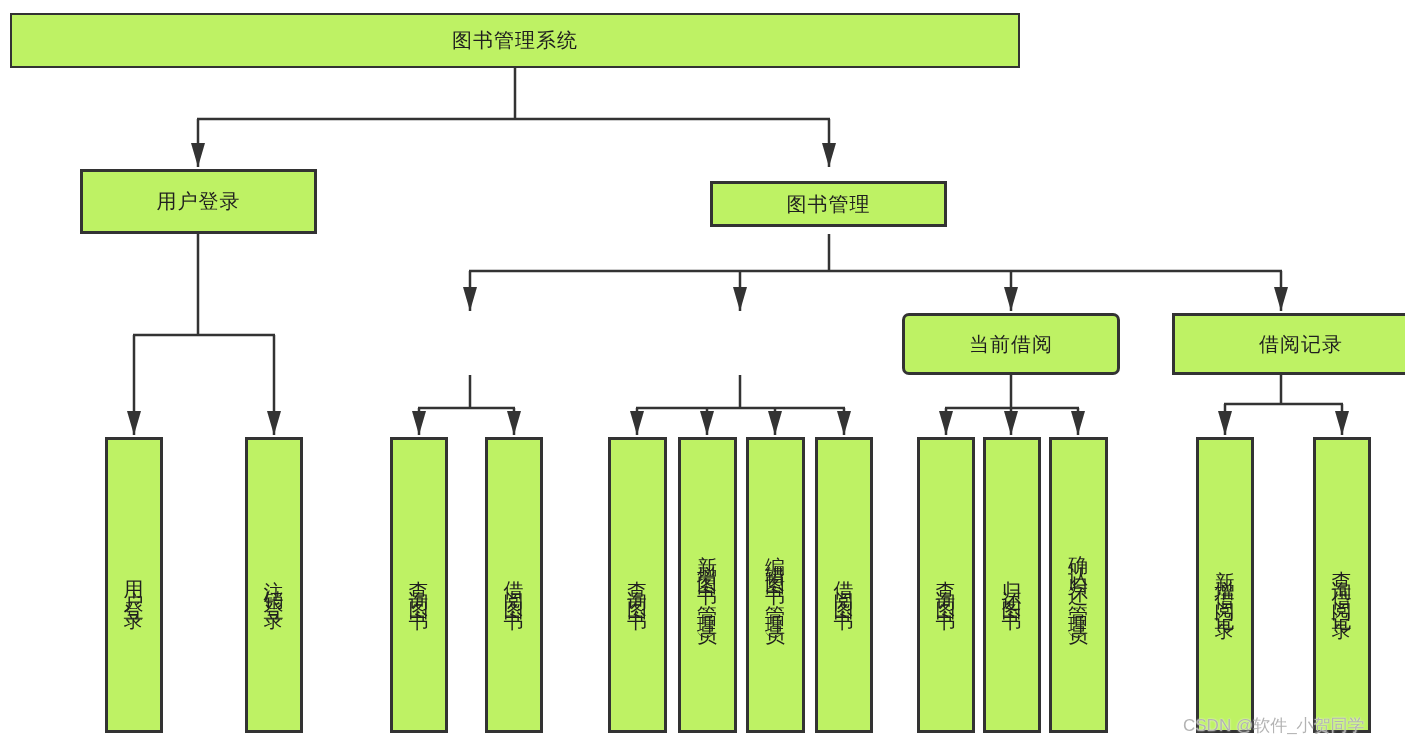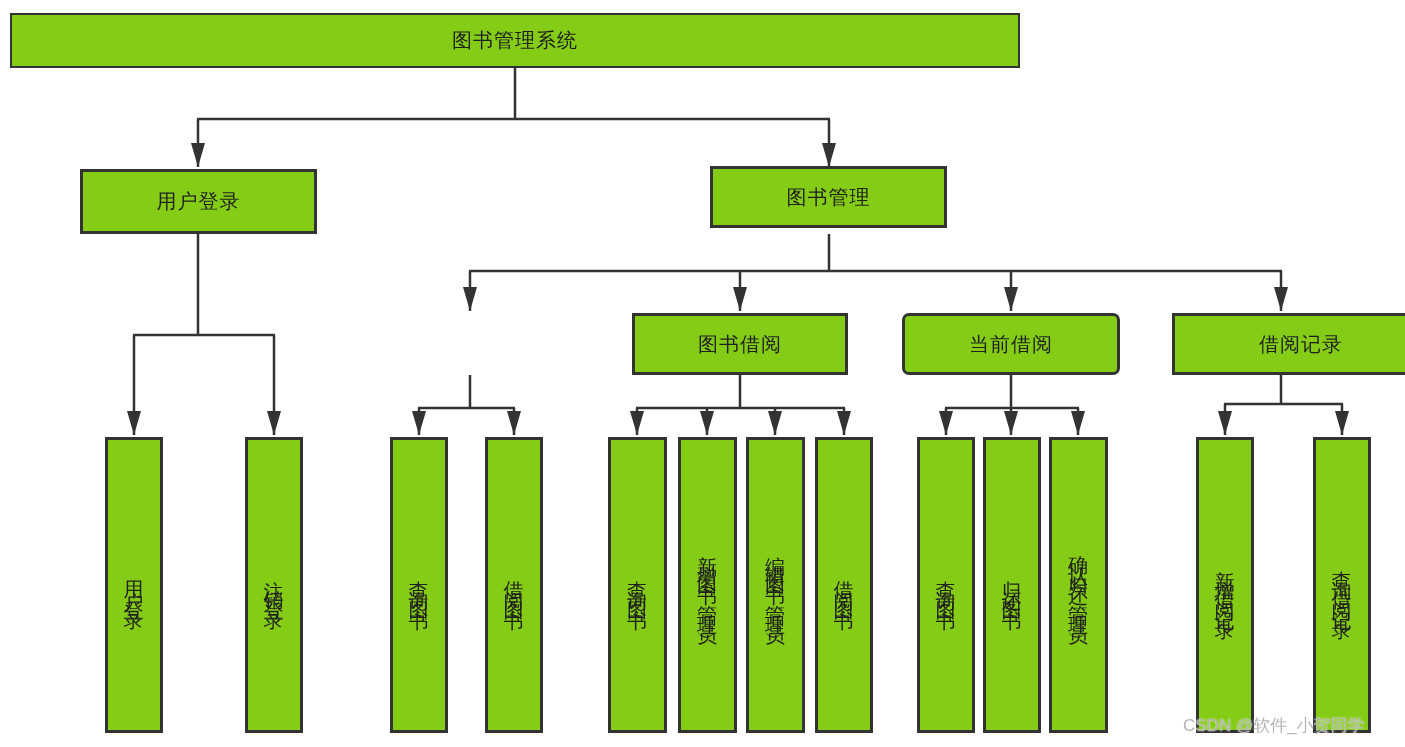--- a/index.html
+++ b/index.html
@@ -7,21 +7,21 @@
     width:1405px;height:747px;
     background:var(--background,#fff);
     font-family:"Liberation Sans","DejaVu Sans",sans-serif;
     position:relative;overflow:hidden;
     color:var(--text,#1f1f1f);
   }
   .stage{position:absolute;inset:0;}
   svg.wires{position:absolute;left:0;top:0;pointer-events:none;}
   .node{
     position:absolute;
-    background:#84cc16;
+    background:#bef264;
     border:3px solid var(--line,#333);
     box-sizing:border-box;
     display:flex;align-items:center;justify-content:center;
   }
   .node.lvl0{border-width:2px;}
   .h-label{font-size:20px;letter-spacing:1px;white-space:nowrap;}
   .leaf .v-label{
     writing-mode:vertical-rl;
     text-orientation:mixed;
     font-size:20px;
@@ -83,27 +83,24 @@
     </g>
   </svg>
 
   <div class="node lvl0" style="left:10px;top:13px;width:1010px;height:55px;">
     <span class="h-label">图书管理系统</span>
   </div>
 
   <div class="node" style="left:80px;top:169px;width:237px;height:65px;">
     <span class="h-label">用户登录</span>
   </div>
-  <div class="node" style="left:710px;top:166px;width:237px;height:62px;">
+  <div class="node" style="left:710px;top:181px;width:237px;height:46px;">
     <span class="h-label">图书管理</span>
   </div>
 
-  <div class="node" style="left:632px;top:313px;width:216px;height:62px;">
-    <span class="h-label">图书借阅</span>
-  </div>
   <div class="node" style="left:902px;top:313px;width:218px;height:62px;border-radius:7px;">
     <span class="h-label">当前借阅</span>
   </div>
   <div class="node" style="left:1172px;top:313px;width:258px;height:62px;">
     <span class="h-label">借阅记录</span>
   </div>
 
   <div class="node leaf" style="left:105px;top:437px;width:58px;height:296px;">
     <span class="v-label">用户登录</span>
   </div>

